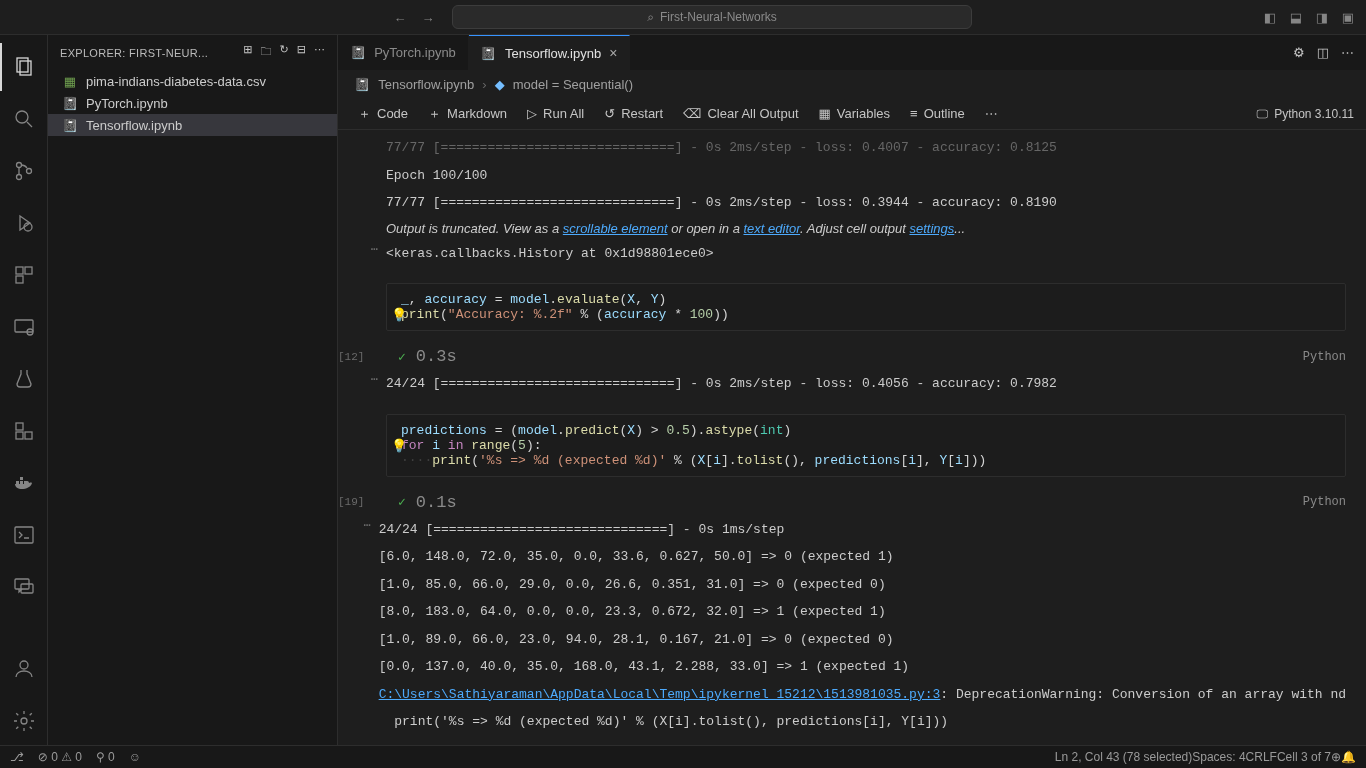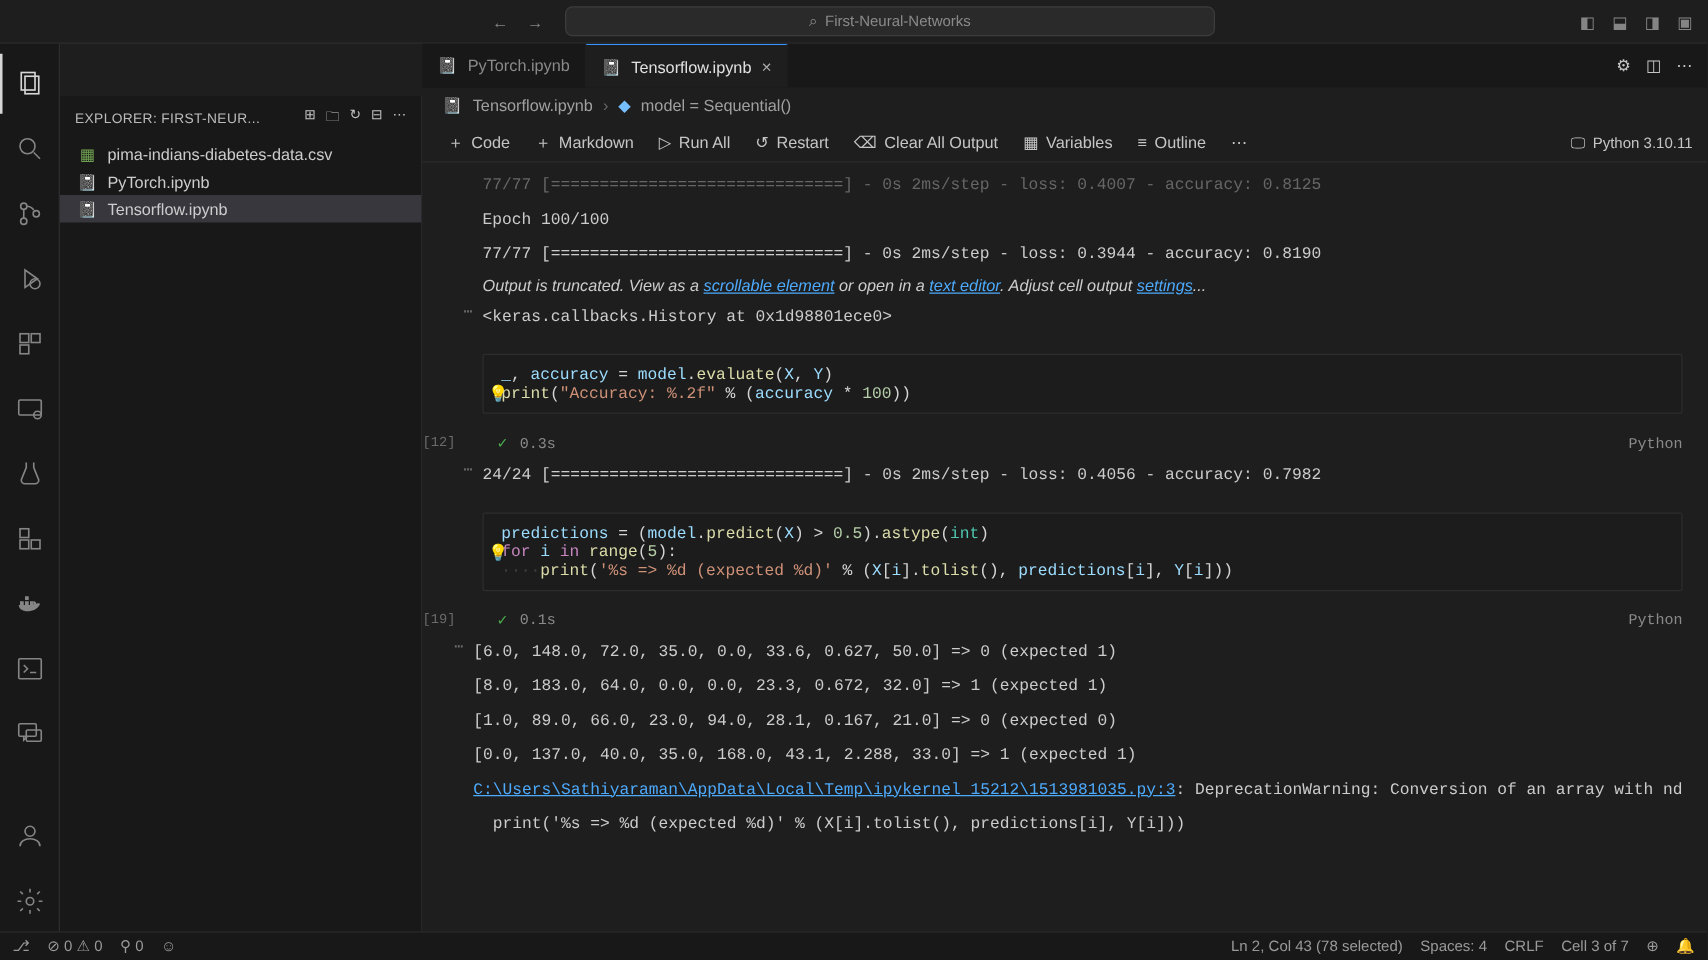--- a/index.html
+++ b/index.html
@@ -9,21 +9,21 @@
 .nav-arrow { width: 24px; height: 24px; display: flex; align-items: center; justify-content: center; color: #858585; cursor: pointer; border-radius: 4px; }
 .search-box { flex: 0 0 520px; margin-left: 12px; height: 24px; background: #2a2a2a; border: 1px solid #3c3c3c; border-radius: 6px; display: flex; align-items: center; justify-content: center; color: #8a8a8a; font-size: 12px; gap: 6px; }
 .title-right { margin-left: auto; display: flex; gap: 6px; color: #858585; }
 .title-right span { width: 20px; text-align: center; cursor: pointer; }
 .main { display: flex; height: 710px; }
 .activity { width: 48px; background: #181818; display: flex; flex-direction: column; align-items: center; padding-top: 8px; gap: 4px; border-right: 1px solid #2d2d2d; }
 .act-item { width: 48px; height: 48px; display: flex; align-items: center; justify-content: center; color: #858585; cursor: pointer; position: relative; }
 .act-item.active { color: #d7d7d7; }
 .act-item.active::before { content: ''; position: absolute; left: 0; top: 0; bottom: 0; width: 2px; background: #d7d7d7; }
 .act-spacer { flex: 1; }
-.sidebar { width: 290px; background: #181818; border-right: 1px solid #2d2d2d; margin-top: 42px; }
+.sidebar { width: 290px; background: #181818; border-right: 1px solid #2d2d2d; }
 .side-header { height: 35px; display: flex; align-items: center; padding: 0 12px; color: #bbbbbb; font-size: 11px; gap: 8px; }
 .side-title { flex: 1; letter-spacing: 0.3px; }
 .side-actions { display: flex; gap: 8px; color: #c5c5c5; }
 .side-actions span { cursor: pointer; }
 .file-item { height: 22px; display: flex; align-items: center; padding-left: 14px; gap: 8px; cursor: pointer; font-size: 13px; }
 .file-item.selected { background: #37373d; }
 .file-icon { width: 16px; display: inline-flex; justify-content: center; }
 .csv-ic { color: #6f9f4f; }
 .ipynb-ic { color: #4a9cd6; }
 .editor-area { flex: 1; display: flex; flex-direction: column; background: #1e1e1e; overflow: hidden; }
@@ -42,34 +42,34 @@
 .notebook { flex: 1; overflow-y: auto; padding: 4px 0; font-family: "Consolas","Courier New", monospace; font-size: 13px; }
 .cell-output { padding: 4px 0 4px 48px; color: #cccccc; white-space: pre; line-height: 1.5; }
 .truncation { padding: 4px 48px; font-style: italic; color: #cccccc; font-family: Liberation Sans, sans-serif; }
 .truncation a { color: #4daafc; text-decoration: underline; cursor: pointer; }
 .exec-row { display: flex; align-items: flex-start; padding-right: 20px; }
 .exec-gutter { width: 48px; text-align: right; padding-right: 8px; color: #6a6a6a; font-size: 12px; padding-top: 2px; }
 .code-cell { margin: 16px 20px 12px 48px; background: #1c1c1c; border: 1px solid #2d2d2d; border-radius: 2px; padding: 8px 14px; white-space: pre; color: #d4d4d4; position: relative; }
 .status-row { display: flex; align-items: center; padding: 4px 20px 4px 0; }
 .status-left { width: 60px; text-align: left; padding-right: 8px; color: #6a6a6a; font-size: 11px; }
 .status-check { color: #4caf50; margin-right: 10px; }
-.status-time { color: #8a8a8a; font-size: 12px; }
+.status-time { color: #8a8a8a; font-size: 17px; }
 .status-lang { margin-left: auto; color: #8a8a8a; font-size: 12px; }
 .hint-bulb { position: absolute; left: 4px; color: #ffd54f; }
 .tok-kw { color: #c586c0; }
 .tok-fn { color: #dcdcaa; }
 .tok-var { color: #9cdcfe; }
 .tok-str { color: #ce9178; }
 .tok-num { color: #b5cea8; }
 .tok-op { color: #d4d4d4; }
 .tok-builtin { color: #4ec9b0; }
 .tok-ws { color: #3f3f3f; }
 .link { color: #4daafc; text-decoration: underline; cursor: pointer; }
 .statusbar { height: 23px; background: #181818; border-top: 1px solid #2d2d2d; display: flex; align-items: center; padding: 0 10px; font-size: 12px; color: #9a9a9a; gap: 14px; }
-.sb-right { margin-left: auto; display: flex; gap: 14px; }
+.sb-right { margin-left: auto; display: flex; gap: 0; }
 .sb-item { cursor: pointer; }
 svg { display: block; }
 </style>
 </head>
 <body>
 
 <div class="titlebar">
   <div class="nav-arrows">
     <div class="nav-arrow">←</div>
     <div class="nav-arrow">→</div>
@@ -295,21 +295,23 @@
 <span class="tok-ws">····</span><span class="tok-fn">print</span><span class="tok-op">(</span><span class="tok-str">'%s =&gt; %d (expected %d)'</span> <span class="tok-op">%</span> <span class="tok-op">(</span><span class="tok-var">X</span><span class="tok-op">[</span><span class="tok-var">i</span><span class="tok-op">].</span><span class="tok-fn">tolist</span><span class="tok-op">(), </span><span class="tok-var">predictions</span><span class="tok-op">[</span><span class="tok-var">i</span><span class="tok-op">], </span><span class="tok-var">Y</span><span class="tok-op">[</span><span class="tok-var">i</span><span class="tok-op">]))</span></div>
       <div class="status-row">
         <div class="status-left">[19]</div>
         <span class="status-check">✓</span>
         <span class="status-time">0.1s</span>
         <span class="status-lang">Python</span>
       </div>
       <div class="exec-row">
         <div class="exec-gutter">⋯</div>
         <div style="flex:1">
+          <div class="cell-output" style="padding-left:0">24/24 [==============================] - 0s 1ms/step</div>
           <div class="cell-output" style="padding-left:0">[6.0, 148.0, 72.0, 35.0, 0.0, 33.6, 0.627, 50.0] =&gt; 0 (expected 1)</div>
+          <div class="cell-output" style="padding-left:0">[1.0, 85.0, 66.0, 29.0, 0.0, 26.6, 0.351, 31.0] =&gt; 0 (expected 0)</div>
           <div class="cell-output" style="padding-left:0">[8.0, 183.0, 64.0, 0.0, 0.0, 23.3, 0.672, 32.0] =&gt; 1 (expected 1)</div>
           <div class="cell-output" style="padding-left:0">[1.0, 89.0, 66.0, 23.0, 94.0, 28.1, 0.167, 21.0] =&gt; 0 (expected 0)</div>
           <div class="cell-output" style="padding-left:0">[0.0, 137.0, 40.0, 35.0, 168.0, 43.1, 2.288, 33.0] =&gt; 1 (expected 1)</div>
           <div class="cell-output" style="padding-left:0"><span class="link">C:\Users\Sathiyaraman\AppData\Local\Temp\ipykernel_15212\1513981035.py:3</span><span>: DeprecationWarning: Conversion of an array with nd</span></div>
           <div class="cell-output" style="padding-left:0">  print('%s =&gt; %d (expected %d)' % (X[i].tolist(), predictions[i], Y[i]))</div>
         </div>
       </div>
     </div>
   </div>
 </div>

